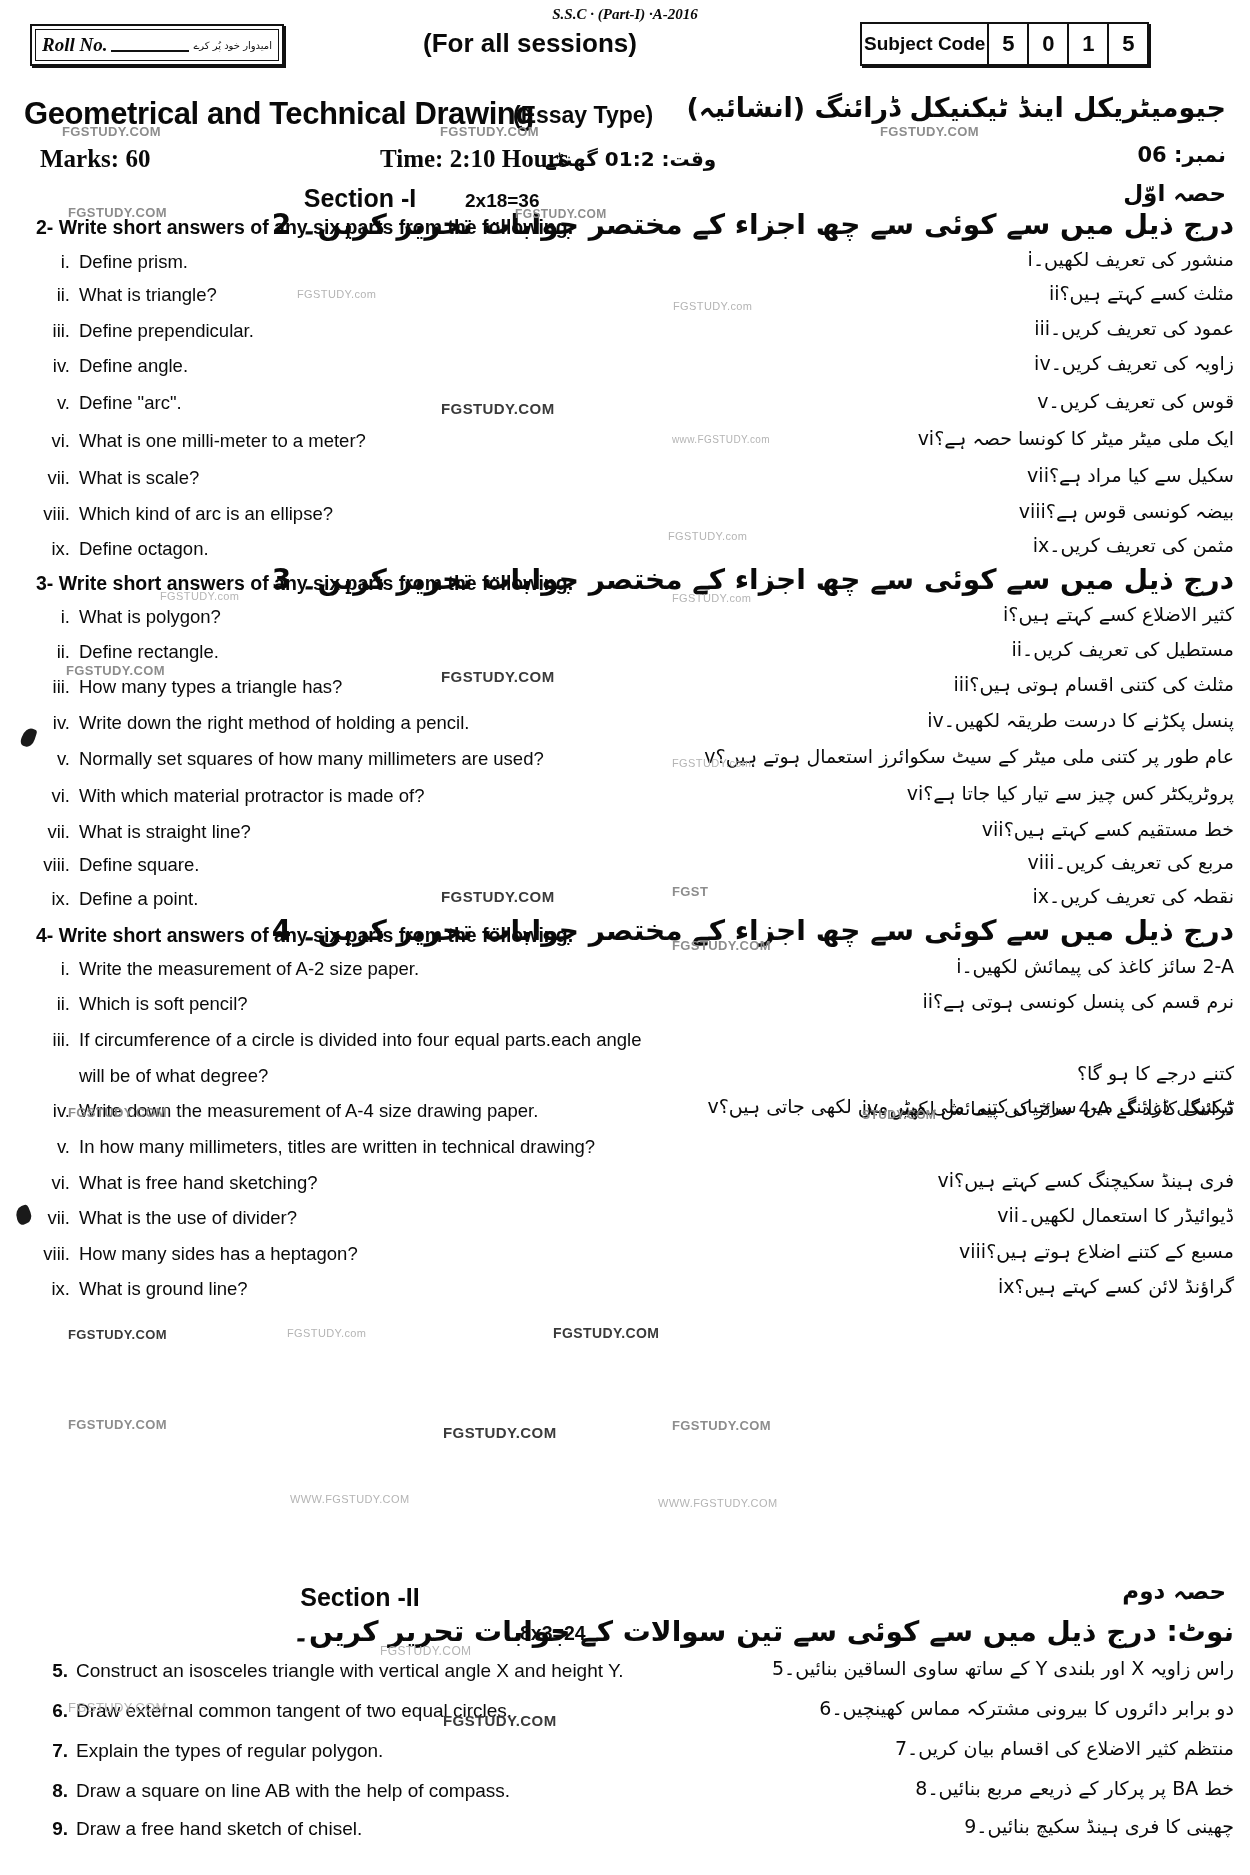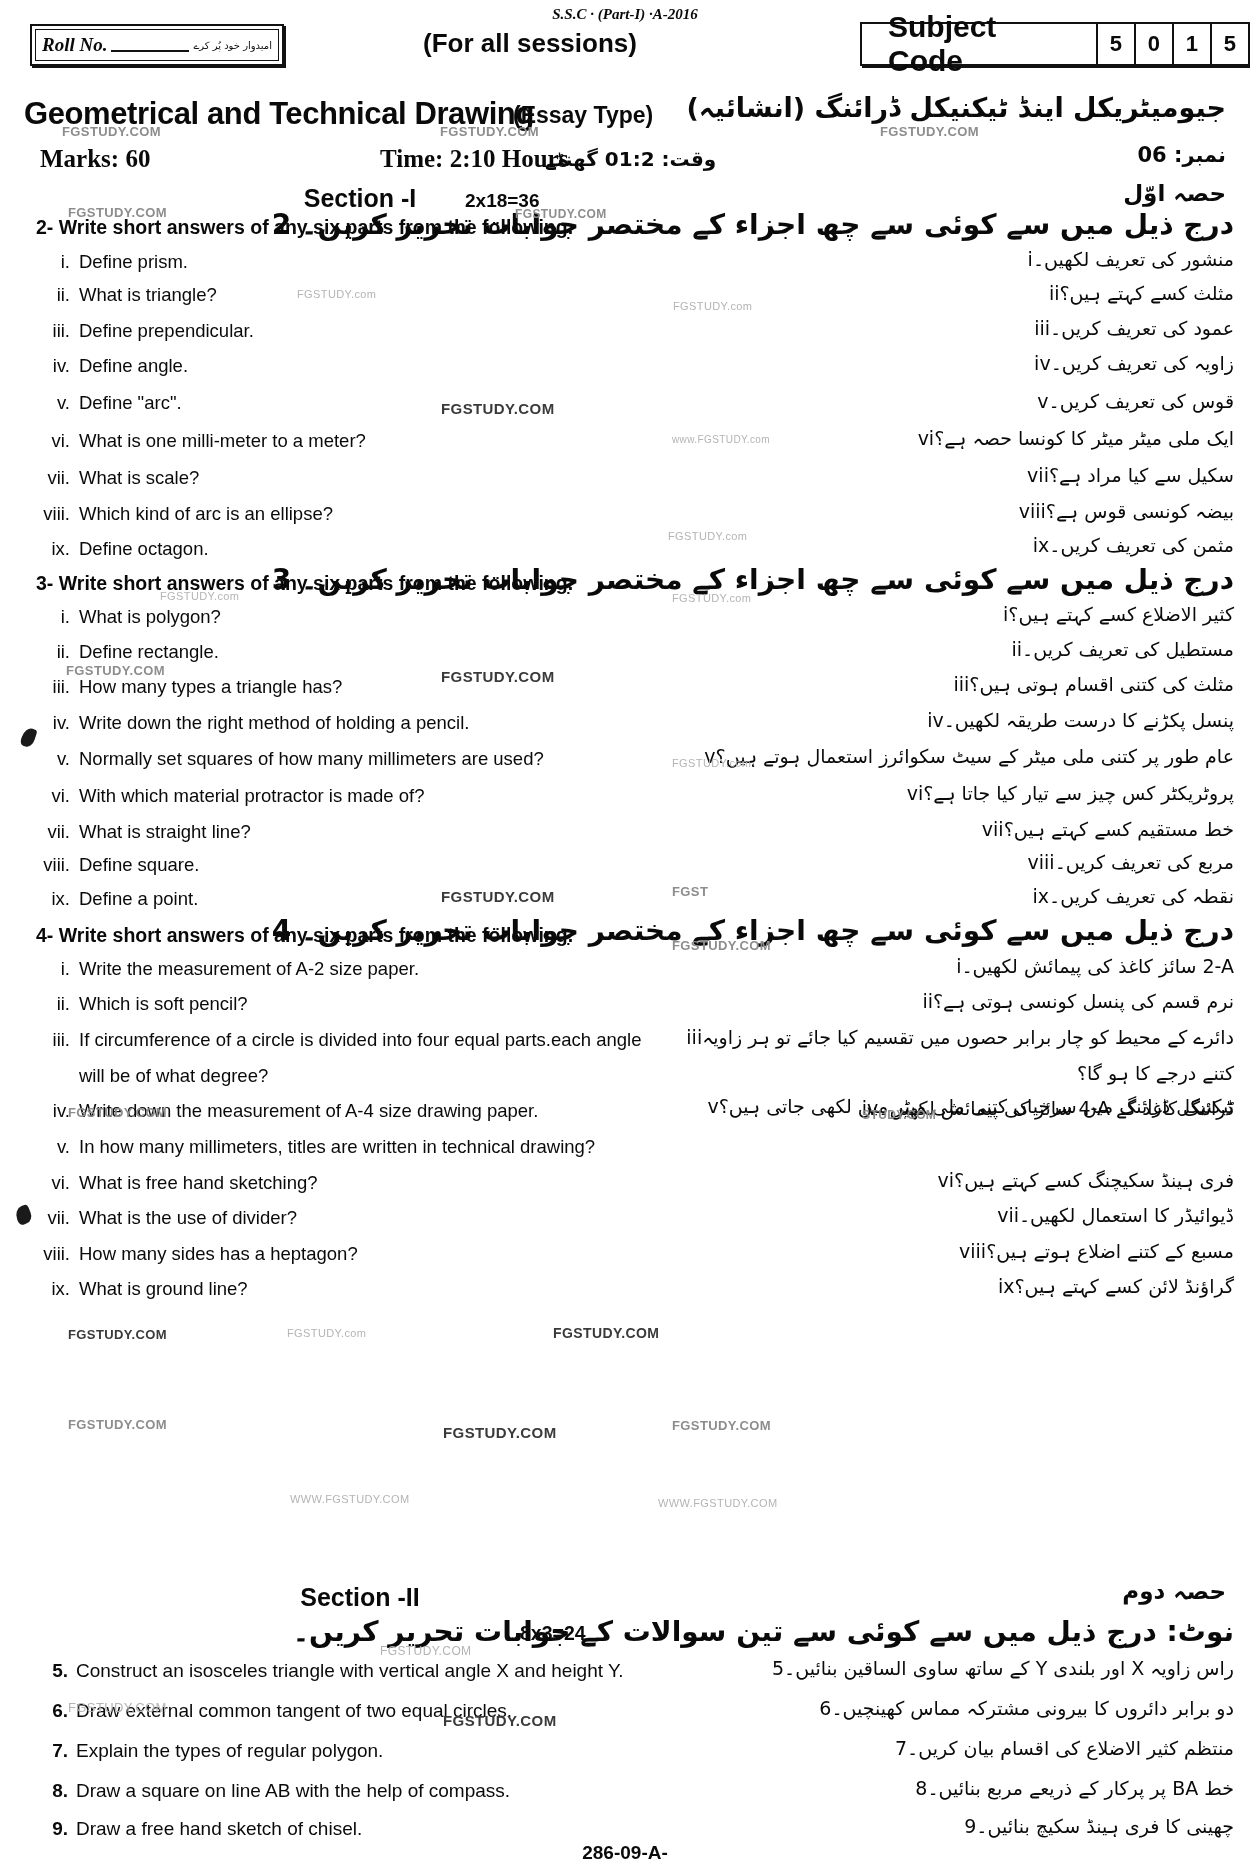--- a/index.html
+++ b/index.html
@@ -29,21 +29,21 @@
   #roll-label{font-family:"Liberation Serif",serif;font-style:italic;font-weight:bold;font-size:19px;}
   #roll-line{flex:1;border-bottom:2px solid #111;margin:0 4px;height:12px;}
   #roll-urdu{font-size:10px;color:#111;}
 
   #exam-line{left:0;top:6px;width:1250px;font-family:"Liberation Serif",serif;
              font-style:italic;font-weight:bold;font-size:15px;}
   #sessions{left:330px;top:28px;width:400px;font-size:26px;font-weight:bold;}
 
   #subject-box{left:860px;top:22px;height:40px;display:flex;border:2px solid #111;
                box-shadow:2px 2px 0 #111;background:#fff;}
-  #subject-box .lbl{padding:0 26px;display:flex;align-items:center;font-size:30px;font-weight:bold;}
+  #subject-box .lbl{padding:0 2px;display:flex;align-items:center;font-size:19px;font-weight:bold;}
   #subject-box .cell{width:38px;border-left:2px solid #111;display:flex;
                      align-items:center;justify-content:center;font-size:22px;font-weight:bold;}
 
   
   #title-en{left:24px;top:96px;font-size:31px;font-weight:bold;letter-spacing:-.4px;}
   #title-essay{left:513px;top:102px;font-size:23px;font-weight:bold;}
   #title-ur{right:24px;top:92px;font-size:27px;font-weight:bold;}
 
   #marks{left:40px;top:145px;font-family:"Liberation Serif",serif;font-weight:bold;font-size:25px;}
   #time{left:380px;top:145px;font-family:"Liberation Serif",serif;font-weight:bold;font-size:25px;}
@@ -195,21 +195,20 @@
   </div>
 
   <div class="qitem" style="left:24px;top:958px"><span class="rn">i.</span><span>Write the measurement of A-2 size paper.</span></div>
   <div class="ur-line urdu" style="top:955px"><span>A-2 سائز کاغذ کی پیمائش لکھیں۔</span><span class="ur-num">i</span></div>
 
   <div class="qitem" style="left:24px;top:993px"><span class="rn">ii.</span><span>Which is soft pencil?</span></div>
   <div class="ur-line urdu" style="top:990px"><span>نرم قسم کی پنسل کونسی ہوتی ہے؟</span><span class="ur-num">ii</span></div>
 
   <div class="qitem" style="left:24px;top:1029px"><span class="rn">iii.</span><span>If circumference of a circle is divided into four equal parts.each angle</span></div>
   <div class="qcont" style="left:79px;top:1065px">will be of what degree?</div>
-  <div class="ur-line urdu" style="top:1026px"><span>دائرے کے محیط کو چار برابر حصوں میں تقسیم کیا جائے تو ہر زاویہ</span><span class="ur-num">iii</span></div>
   <div class="ur-line urdu" style="top:1062px">کتنے درجے کا ہو گا؟</div>
 
   <div class="qitem" style="left:24px;top:1100px"><span class="rn">iv.</span><span>Write down the measurement of A-4 size drawing paper.</span></div>
   <div class="ur-line urdu" style="top:1097px"><span>ڈرائنگ کاغذ کے A-4 سائز کی پیمائش لکھیں۔</span><span class="ur-num">iv</span></div>
 
   <div class="qitem" style="left:24px;top:1136px"><span class="rn">v.</span><span>In how many millimeters, titles are written in technical drawing?</span></div>
   <div class="ur-line urdu" style="top:1095px"><span>ٹیکنیکل ڈرائنگ میں سرخیاں کتنی ملی میٹر میں لکھی جاتی ہیں؟</span><span class="ur-num">v</span></div>
 
   <div class="qitem" style="left:24px;top:1172px"><span class="rn">vi.</span><span>What is free hand sketching?</span></div>
   <div class="ur-line urdu" style="top:1169px"><span>فری ہینڈ سکیچنگ کسے کہتے ہیں؟</span><span class="ur-num">vi</span></div>
@@ -237,21 +236,20 @@
 
   <div class="lq" style="left:42px;top:1740px"><span class="rn">7.</span><span>Explain the types of regular polygon.</span></div>
   <div class="ur-line urdu" style="top:1737px"><span>منتظم کثیر الاضلاع کی اقسام بیان کریں۔</span><span class="ur-num">7</span></div>
 
   <div class="lq" style="left:42px;top:1780px"><span class="rn">8.</span><span>Draw a square on line AB with the help of compass.</span></div>
   <div class="ur-line urdu" style="top:1777px"><span>خط AB پر پرکار کے ذریعے مربع بنائیں۔</span><span class="ur-num">8</span></div>
 
   <div class="lq" style="left:42px;top:1818px"><span class="rn">9.</span><span>Draw a free hand sketch of chisel.</span></div>
   <div class="ur-line urdu" style="top:1815px"><span>چھینی کا فری ہینڈ سکیچ بنائیں۔</span><span class="ur-num">9</span></div>
 
-  <div class="abs ctr" id="footer">286-09-A-</div>
 
   <div class="blot" style="left:22px;top:728px;width:13px;height:19px;transform:rotate(18deg)"></div>
   <div class="blot" style="left:16px;top:1206px;width:15px;height:18px;transform:rotate(-22deg)"></div>
 
   <div id="watermark-layer">
       <div class="wm" style="left: 62px; top: 124px; font-size: 13px;">FGSTUDY.COM</div>
       <div class="wm" style="left: 440px; top: 124px; font-size: 13px;">FGSTUDY.COM</div>
       <div class="wm" style="left: 880px; top: 124px; font-size: 13px;">FGSTUDY.COM</div>
       <div class="wm" style="left: 68px; top: 205px; font-size: 13px;">FGSTUDY.COM</div>
       <div class="wm" style="left: 515px; top: 207px; font-size: 12px;">FGSTUDY.COM</div>

